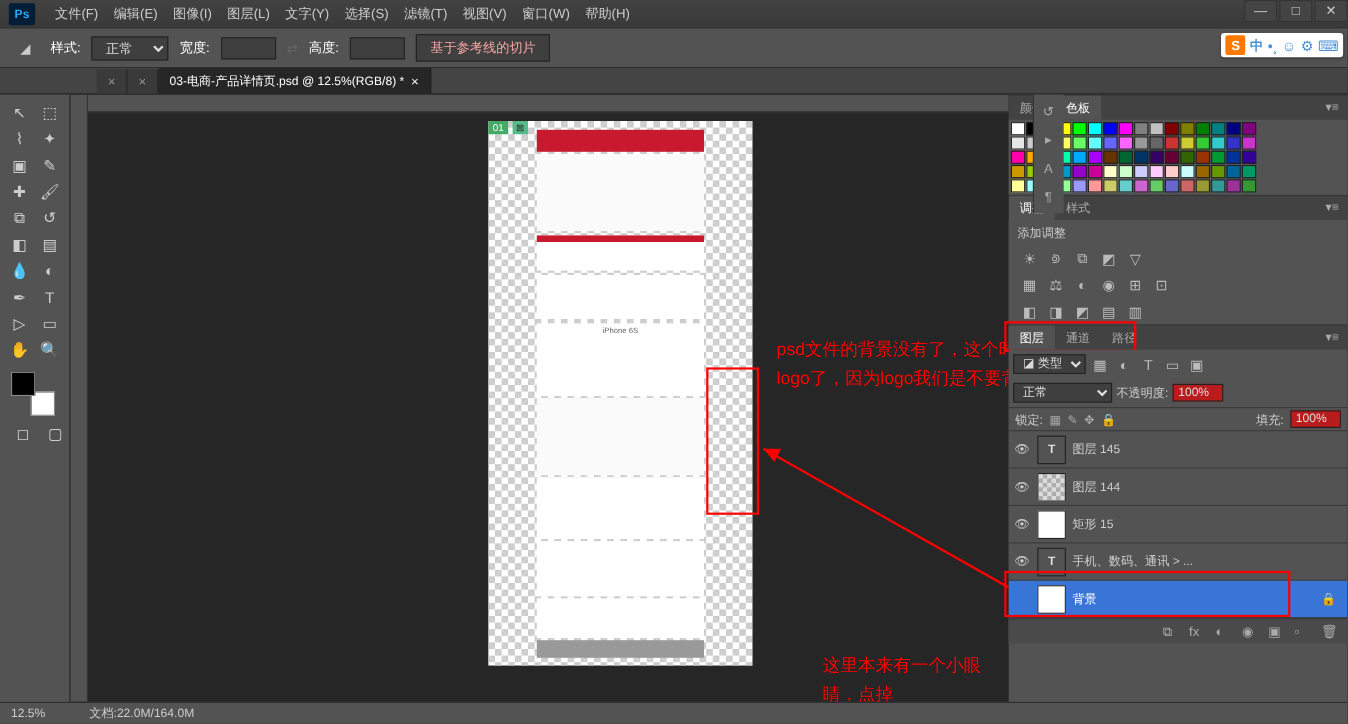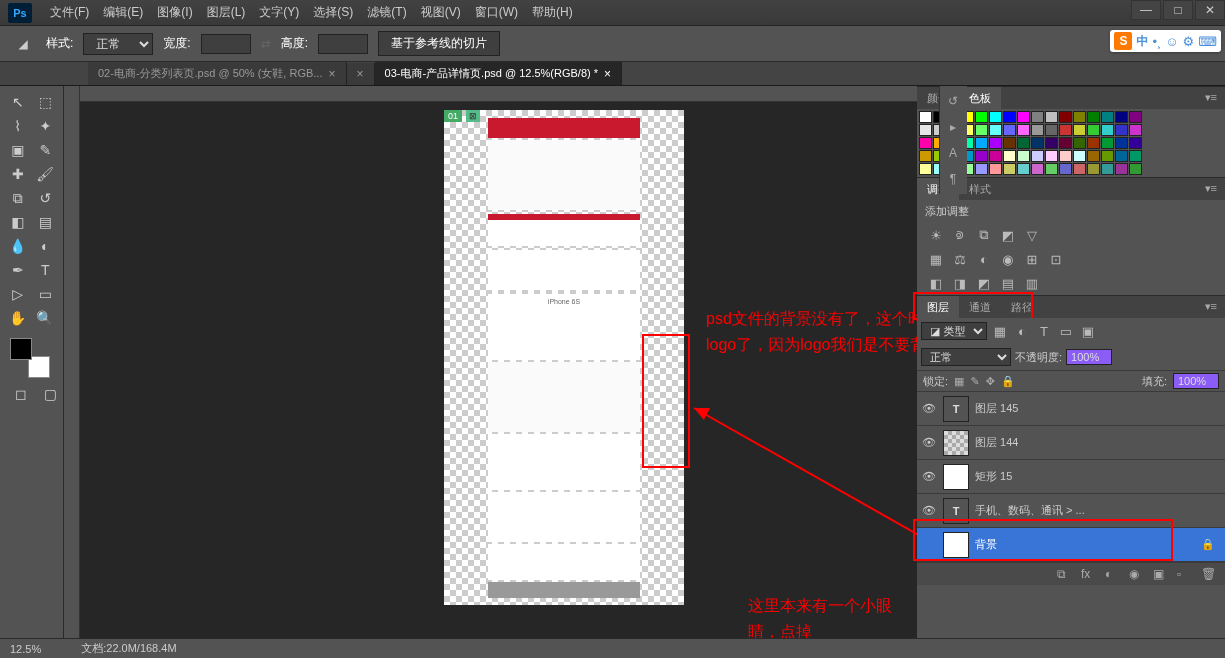--- a/index.html
+++ b/index.html
@@ -11,21 +11,21 @@
 .window-controls { position: absolute; right: 0; top: 0; display: flex; }
 .win-btn { width: 30px; height: 20px; background: #444; color: #ccc; display: flex; align-items: center; justify-content: center; font-size: 12px; border: 1px solid #333; margin-left: 2px; cursor: pointer; }
 .menu-items { display: flex; gap: 6px; margin-left: 6px; }
 .menu-item { padding: 2px 4px; cursor: pointer; }
 
 
 .optionsbar { height: 36px; background: #535353; border-bottom: 1px solid #2a2a2a; display: flex; align-items: center; padding: 0 10px; color: #ccc; font-size: 12px; gap: 10px; }
 .opt-label { color: #ffffff; }
 .opt-select { background: #3f3f3f; border: 1px solid #222; color: #ddd; padding: 2px 8px; min-width: 70px; font-size: 12px; }
 .opt-input { background: #3f3f3f; border: 1px solid #222; color: #ddd; padding: 2px 4px; width: 50px; font-size: 12px; }
-.opt-btn { background: #3f3f3f; border: 1px solid #222; color: #ffffff; padding: 3px 12px; font-size: 12px; cursor: pointer; }
+.opt-btn { background: #3f3f3f; border: 1px solid #222; color: #fca5a5; padding: 3px 12px; font-size: 12px; cursor: pointer; }
 .tool-icon-small { width: 26px; height: 20px; display: flex; align-items: center; justify-content: center; }
 
 
 .doc-tabs { height: 24px; background: #444; display: flex; align-items: flex-end; padding-left: 88px; border-bottom: 1px solid #1a1a1a; }
 .doc-tab { padding: 4px 10px; color: #999; font-size: 11px; background: #3a3a3a; border-right: 1px solid #222; display: flex; align-items: center; gap: 6px; cursor: pointer; }
 .doc-tab.active { background: #262626; color: #fff; }
 .tab-close { font-size: 12px; cursor: pointer; }
 
 
 .main { display: flex; height: calc(658px - 26px - 36px - 24px - 20px); }
@@ -69,21 +69,21 @@
 .color-grid { display: grid; grid-template-columns: repeat(16, 13px); grid-auto-rows: 12px; gap: 1px; padding: 2px; }
 .csw { width: 13px; height: 12px; border: 1px solid #222; }
 
 
 .adj-row { display: flex; gap: 6px; padding: 4px 10px; }
 .adj-icon { width: 18px; height: 16px; color: #bbb; font-size: 13px; display: flex; align-items: center; justify-content: center; }
 
 
 .layers-controls { display: flex; align-items: center; gap: 4px; padding: 4px; font-size: 11px; }
 .layers-select { background: #3f3f3f; border: 1px solid #222; color: #ddd; font-size: 11px; padding: 1px 4px; }
-.layers-num { background: #8b5cf6; border: 1px solid #222; color: #ddd; font-size: 11px; padding: 1px 4px; width: 46px; }
+.layers-num { background: #b91c1c; border: 1px solid #222; color: #ddd; font-size: 11px; padding: 1px 4px; width: 46px; }
 .lock-row { display: flex; align-items: center; gap: 6px; padding: 2px 6px; height: 22px; border-top: 1px solid #3a3a3a; border-bottom: 1px solid #3a3a3a; }
 .lock-icon { font-size: 11px; color: #aaa; }
 .layer-list { max-height: 180px; overflow: hidden; }
 .layer-item { display: flex; align-items: center; height: 34px; border-bottom: 1px solid #3a3a3a; padding: 0 4px; gap: 6px; font-size: 11px; }
 .layer-item.sel { background: #3875d7; color: #fff; }
 .layer-eye { width: 16px; text-align: center; cursor: pointer; }
 .layer-thumb { width: 26px; height: 26px; background: #fff; border: 1px solid #222; }
 .layer-thumb.text { background: #535353; color: #ddd; display: flex; align-items: center; justify-content: center; font-weight: bold; }
 .layer-thumb.chk { background-image: linear-gradient(45deg,#aaa 25%,transparent 25%),linear-gradient(-45deg,#aaa 25%,transparent 25%),linear-gradient(45deg,transparent 75%,#aaa 75%),linear-gradient(-45deg,transparent 75%,#aaa 75%); background-size: 8px 8px; background-position: 0 0,0 4px,4px -4px,-4px 0; background-color:#ddd; }
 .layer-lock-ind { margin-left: auto; margin-right: 6px; color: #888; }
@@ -143,21 +143,20 @@
   <div class="ime-s">S</div>
   <span class="ime-txt">中</span>
   <span class="ime-icon">•¸</span>
   <span class="ime-icon">☺</span>
   <span class="ime-icon">⚙</span>
   <span class="ime-icon">⌨</span>
 </div>
 
 <div class="doc-tabs">
   <div class="doc-tab">
-      <span>02-电商-分类列表页.psd @ 50% (女鞋, RGB...</span>
       <span class="tab-close">×</span>
     </div>
   <div class="doc-tab">
       <span class="tab-close">×</span>
     </div>
   <div class="doc-tab active">
       <span>03-电商-产品详情页.psd @ 12.5%(RGB/8) *</span>
       <span class="tab-close">×</span>
     </div>
 </div>
@@ -452,14 +451,14 @@
 
 <div class="side-strip">
   <div class="strip-icon">↺</div>
   <div class="strip-icon">▸</div>
   <div class="strip-icon">A</div>
   <div class="strip-icon">¶</div>
 </div>
 
 <div class="statusbar">
   <span>12.5%</span>
-  <span>文档:22.0M/168.4M</span>
+  <span>文档:22.0M/164.0M</span>
 </div>
 
 </body></html>

